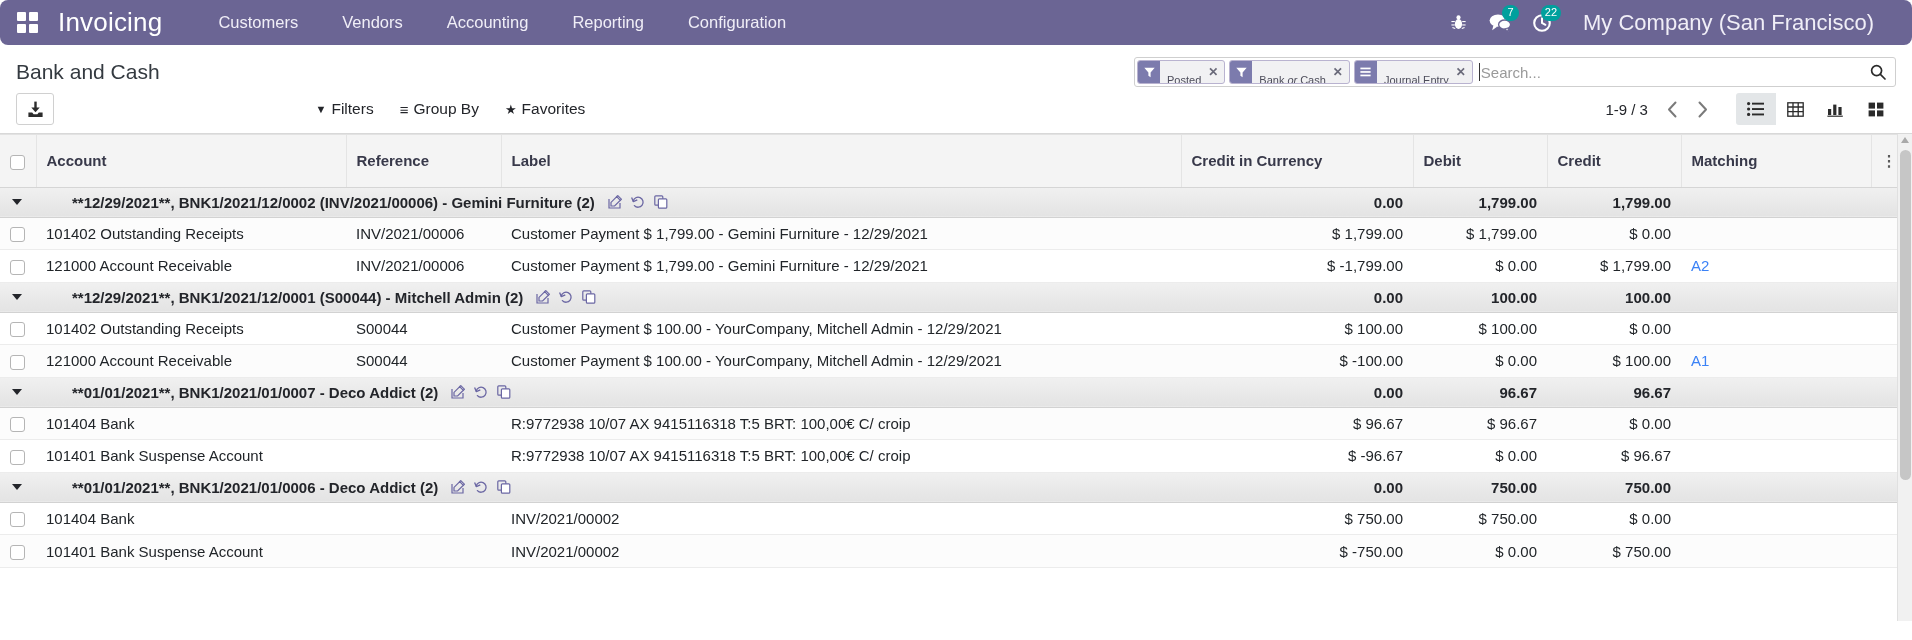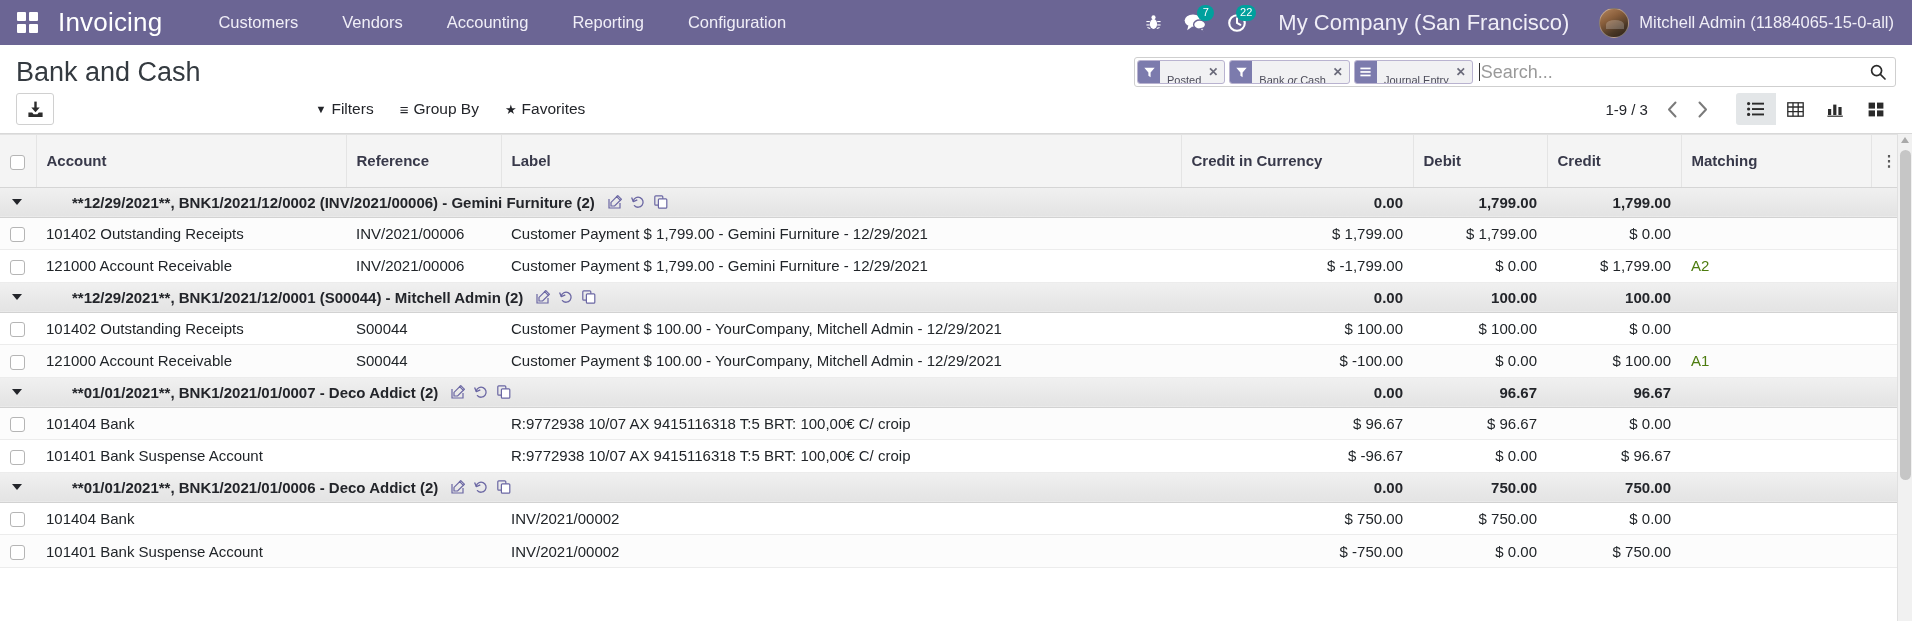--- a/index.html
+++ b/index.html
@@ -16,20 +16,21 @@
   
   .navbar {
     height: 45px;
     background: #6b6594;
     display: flex;
     align-items: center;
     padding: 0 18px 0 10px;
     color: #ffffff;
     position: relative;
     z-index: 40;
+    border-radius: 8px;
   }
   .apps-grid {
     width: 34px; height: 45px;
     display: flex; align-items: center; justify-content: center;
     cursor: pointer;
   }
   .apps-grid .g {
     display: grid;
     grid-template-columns: 9px 9px;
     grid-template-rows: 9px 9px;
@@ -117,21 +118,21 @@
     padding: 0;
     position: relative;
     z-index: 30;
   }
   .cp-top {
     display: flex;
     align-items: flex-start;
     padding: 12px 16px 0 16px;
   }
   .page-title {
-    font-size: 27px;
+    font-size: 21px;
     color: #343a40;
     font-weight: 400;
     line-height: 30px;
     white-space: nowrap;
   }
   .searchview {
     margin-left: auto;
     width: 762px;
     border: 1px solid #cfcfcf;
     border-radius: 3px;
@@ -186,21 +187,21 @@
     padding-left: 2px;
   }
   .search-caret {
     width: 1px;
     background: #333;
     height: 18px;
     margin-right: 1px;
   }
   .search-input {
     border: 0; outline: 0;
-    font-size: 18px;
+    font-size: 15px;
     font-family: "Liberation Sans", sans-serif;
     color: #333;
     width: 100%;
     background: transparent;
     padding: 0;
   }
   .search-input::placeholder { color: #9a9a9a; }
   .search-go {
     display: flex; align-items: center; justify-content: center;
     width: 30px;
@@ -357,21 +358,21 @@
   .grp-label { cursor: pointer; margin-left: 42px; }
   .grp-actions {
     display: inline-flex;
     gap: 9px;
     margin-left: 13px;
     color: #6a66a3;
     align-items: center;
   }
   .grp-actions span { cursor: pointer; display:inline-flex; align-items:center; }
   .grp-actions svg { display: block; }
-  .matching-cell { color: #4d7c0f; }
+  .matching-cell { color: #3b82f6; }
 
   
   .vscroll {
     position: absolute;
     right: 0; top: 0;
     width: 15px;
     height: 100%;
     background: #f1f1f1;
     border-left: 1px solid #e0e0e0;
     z-index: 5;
@@ -448,24 +449,20 @@
     <div class="sys-icon">
       <svg width="20" height="20" viewBox="0 0 20 20" fill="none">
         <circle cx="10" cy="10" r="7.8" stroke="#fff" stroke-width="2.1"></circle>
         <path d="M10 5.2 L10 10 L13.4 11.8" stroke="#fff" stroke-width="2" stroke-linecap="round"></path>
       </svg>
       <span class="badge">22</span>
     </div>
 
     <div class="company-name">My Company (San Francisco)</div>
 
-    <div class="user-menu">
-      <div class="avatar"></div>
-      <span class="user-name">Mitchell Admin (11884065-15-0-all)</span>
-    </div>
   </div>
 </div>
 
 <div class="control-panel">
 
   <div class="cp-top">
     <div class="page-title">Bank and Cash</div>
 
     <div class="searchview">
       <div class="facet">

